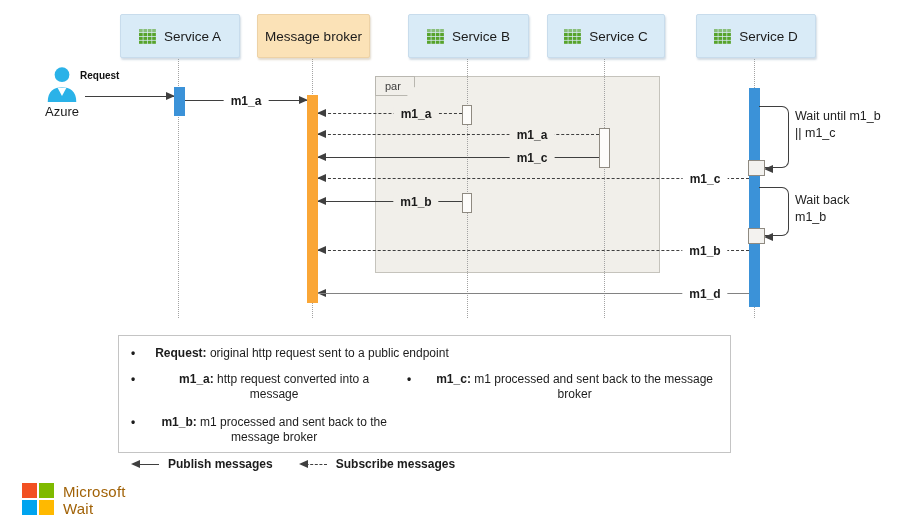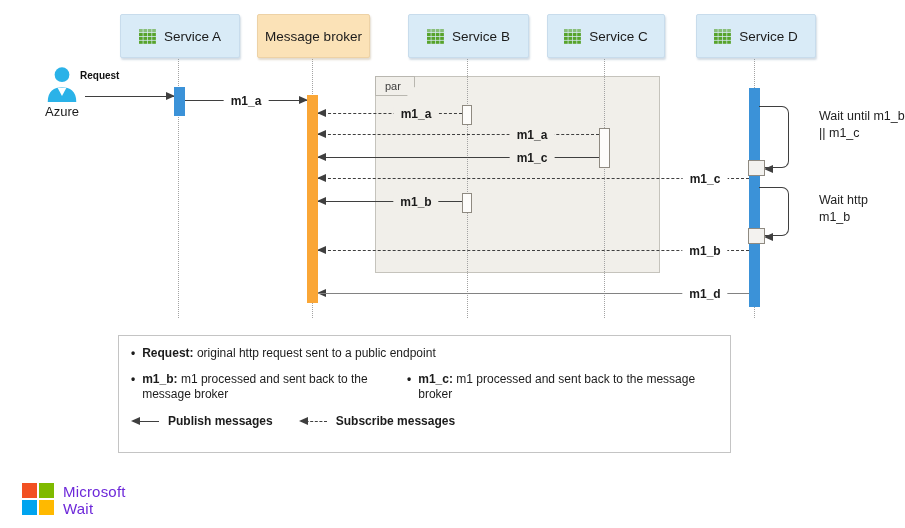--- a/index.html
+++ b/index.html
@@ -53,46 +53,46 @@
   .actor-label{position:absolute;left:38px;top:104px;width:48px;text-align:center;font-size:13px;color:#1b1b1b;}
   .request-label{position:absolute;left:80px;top:70px;font-size:10px;font-weight:700;color:#111;}
 
   
   .bracket{position:absolute;width:30px;border:1.6px solid #3f3f3f;border-left:none;
         border-radius:0 7px 7px 0;box-sizing:border-box;z-index:6;background:transparent;}
   .bracket::after{content:"";position:absolute;left:5px;bottom:-5.6px;width:0;height:0;
         border-top:4.4px solid transparent;border-bottom:4.4px solid transparent;
         border-right:9px solid #3f3f3f;}
   .wait-note{position:absolute;left:795px;font-size:12.5px;line-height:17px;color:#222;z-index:6;white-space:nowrap;}
-  .wait-note span{display:block;margin-left:24px;}
+  .wait-note span{display:block;}
 
   
   .legend{position:absolute;left:118px;top:335px;width:613px;height:118px;background:#fff;
         border:1px solid #c4c4c4;box-sizing:border-box;padding:10px 12px 0 12px;font-size:12px;
         line-height:15px;color:#1c1c1c;z-index:5;}
-  .lg-item{display:flex;gap:7px;}
+  .lg-item{display:flex;gap:20px;text-align:center;}
   .lg-bullet::before{content:"\2022";font-weight:700;}
   .lg-cols{display:flex;margin-top:11px;}
   .lg-col-left{width:268px;padding-right:14px;}
   .lg-col-right{width:318px;}
   .lg-col-item + .lg-col-item{margin-top:13px;}
   .lg-arrows{display:flex;align-items:center;margin-top:12px;font-weight:700;font-size:12px;}
   .arrow-sample{position:relative;display:inline-block;width:26px;height:0;
         border-top:1.7px solid #3f3f3f;margin:0 9px 0 2px;}
   .arrow-sample::before{content:"";position:absolute;left:-2px;top:-5px;width:0;height:0;
         border-top:4.4px solid transparent;border-bottom:4.4px solid transparent;
         border-right:9px solid #3f3f3f;}
   .arrow-sample.dash{border-top-style:dashed;}
   .lg-gap{width:26px;}
 
   
   .mslogo{position:absolute;left:22px;top:483px;display:flex;align-items:flex-start;gap:9px;z-index:5;}
   .ms-squares{display:grid;grid-template-columns:15px 15px;grid-template-rows:15px 15px;gap:2px;}
   .ms-sq{width:15px;height:15px;}
-  .ms-text{font-size:15px;line-height:17px;color:#6d28d9;font-weight:500;letter-spacing:.2px;}
+  .ms-text{font-size:15px;line-height:17px;color:#a16207;font-weight:500;letter-spacing:.2px;}
   .ms-text span{display:block;}
 </style>
 </head>
 <body>
 
 <div class="stage">
 
   <div class="lifeline" style="left:178px"></div>
   <div class="lifeline" style="left:312px"></div>
   <div class="lifeline" style="left:467px"></div>
@@ -270,31 +270,35 @@
   <span class="msg-label" style="left:705px;top:251px">m1_b</span>
   <span class="msg-label" style="left:705px;top:294px">m1_d</span>
 
   <div class="bracket" style="left:759px;top:106px;height:62px"></div>
   <div class="bracket" style="left:759px;top:187px;height:49px"></div>
   <div class="wait-note" style="top:108px">
     <span>Wait until m1_b</span>
     <span>|| m1_c</span>
   </div>
   <div class="wait-note" style="top:192px">
-    <span>Wait http</span>
+    <span>Wait back</span>
     <span>m1_b</span>
   </div>
 
   <div class="legend">
     <div class="lg-item">
       <span class="lg-bullet"></span>
       <span><b>Request:</b> <span>original http request sent to a public endpoint</span></span>
     </div>
     <div class="lg-cols">
       <div class="lg-col-left">
+        <div class="lg-item lg-col-item">
+          <span class="lg-bullet"></span>
+          <span><b>m1_a:</b> <span>http request converted into a message</span></span>
+        </div>
         <div class="lg-item lg-col-item">
           <span class="lg-bullet"></span>
           <span><b>m1_b:</b> <span>m1 processed and sent back to the message broker</span></span>
         </div>
       </div>
       <div class="lg-col-right">
         <div class="lg-item lg-col-item">
           <span class="lg-bullet"></span>
           <span><b>m1_c:</b> <span>m1 processed and sent back to the message broker</span></span>
         </div>

